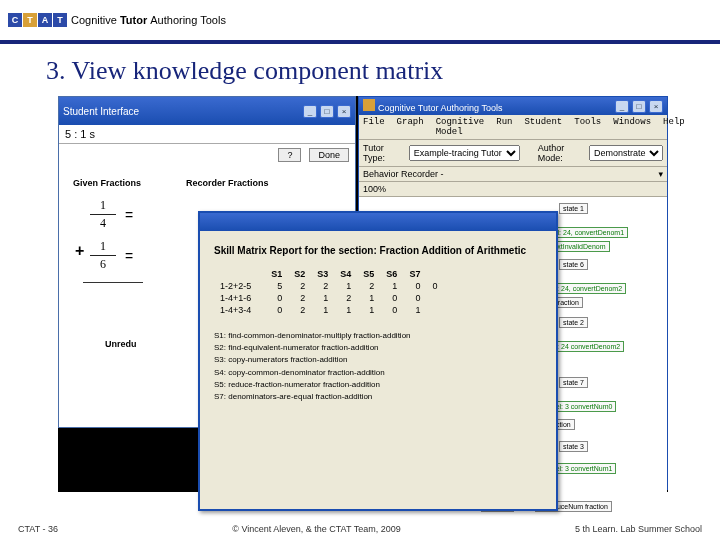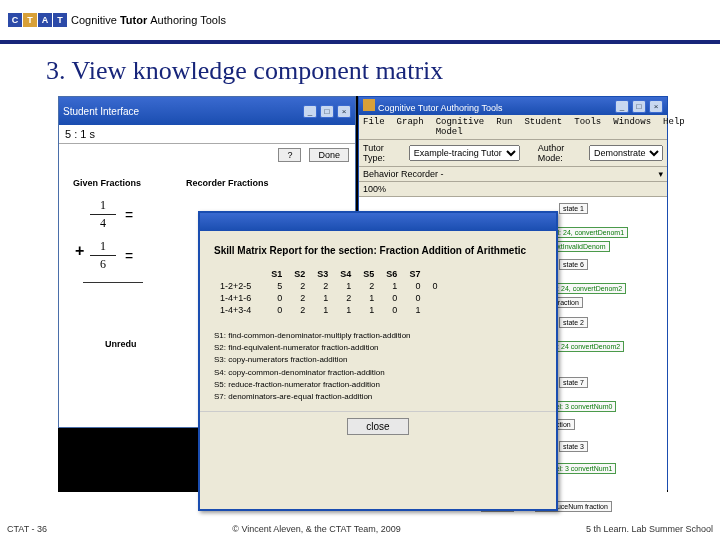--- a/index.html
+++ b/index.html
@@ -54,21 +54,21 @@
   .dlg-body { padding:14px 14px 8px 14px; font-size:10px; }
   .dlg-h { font-weight:bold; font-size:10px; margin-bottom:12px; }
   table.sk { font-size:9px; border-collapse:collapse; margin-bottom:14px; }
   table.sk th, table.sk td { padding:1px 6px; text-align:right; }
   table.sk td:first-child, table.sk th:first-child { text-align:left; padding-right:14px; }
   .legend { font-size:8px; line-height:1.4; }
   .legend div { margin-bottom:1px; }
   .dlg-foot { text-align:center; padding:6px 0; border-top:1px solid #ccc; }
   .close-btn { border:1px solid #888; background:#e8e8e8; padding:2px 18px; font-size:10px; }
 
-  .footer { position:absolute; bottom:6px; left:0; width:720px; display:flex; justify-content:space-between; padding:0 7px; font-size:9px; color:#333; }
+  .footer { position:absolute; bottom:6px; left:0; width:720px; display:flex; justify-content:space-between; padding:0 18px; font-size:9px; color:#333; }
 </style>
 </head>
 <body>
 
 <div class="top-bar">
   <div class="logo-left">
     <div class="logo-boxes">
       <div class="lb">C</div>
       <div class="lb gold">T</div>
       <div class="lb">A</div>
@@ -231,23 +231,20 @@
       </table>
       <div class="legend" id="sk-legend">
           <div>S1: find-common-denominator-multiply fraction-addition</div>
           <div>S2: find-equivalent-numerator fraction-addition</div>
           <div>S3: copy-numerators fraction-addition</div>
           <div>S4: copy-common-denominator fraction-addition</div>
           <div>S5: reduce-fraction-numerator fraction-addition</div>
           <div>S7: denominators-are-equal fraction-addition</div>
         </div>
     </div>
-    <div class="dlg-foot">
-      <button class="close-btn">close</button>
-    </div>
   </div>
 
 </div>
 
 <div class="footer">
   <span>CTAT - 36</span>
   <span>© Vincent Aleven, &amp; the CTAT Team, 2009</span>
   <span>5 th Learn. Lab Summer School</span>
 </div>
 

